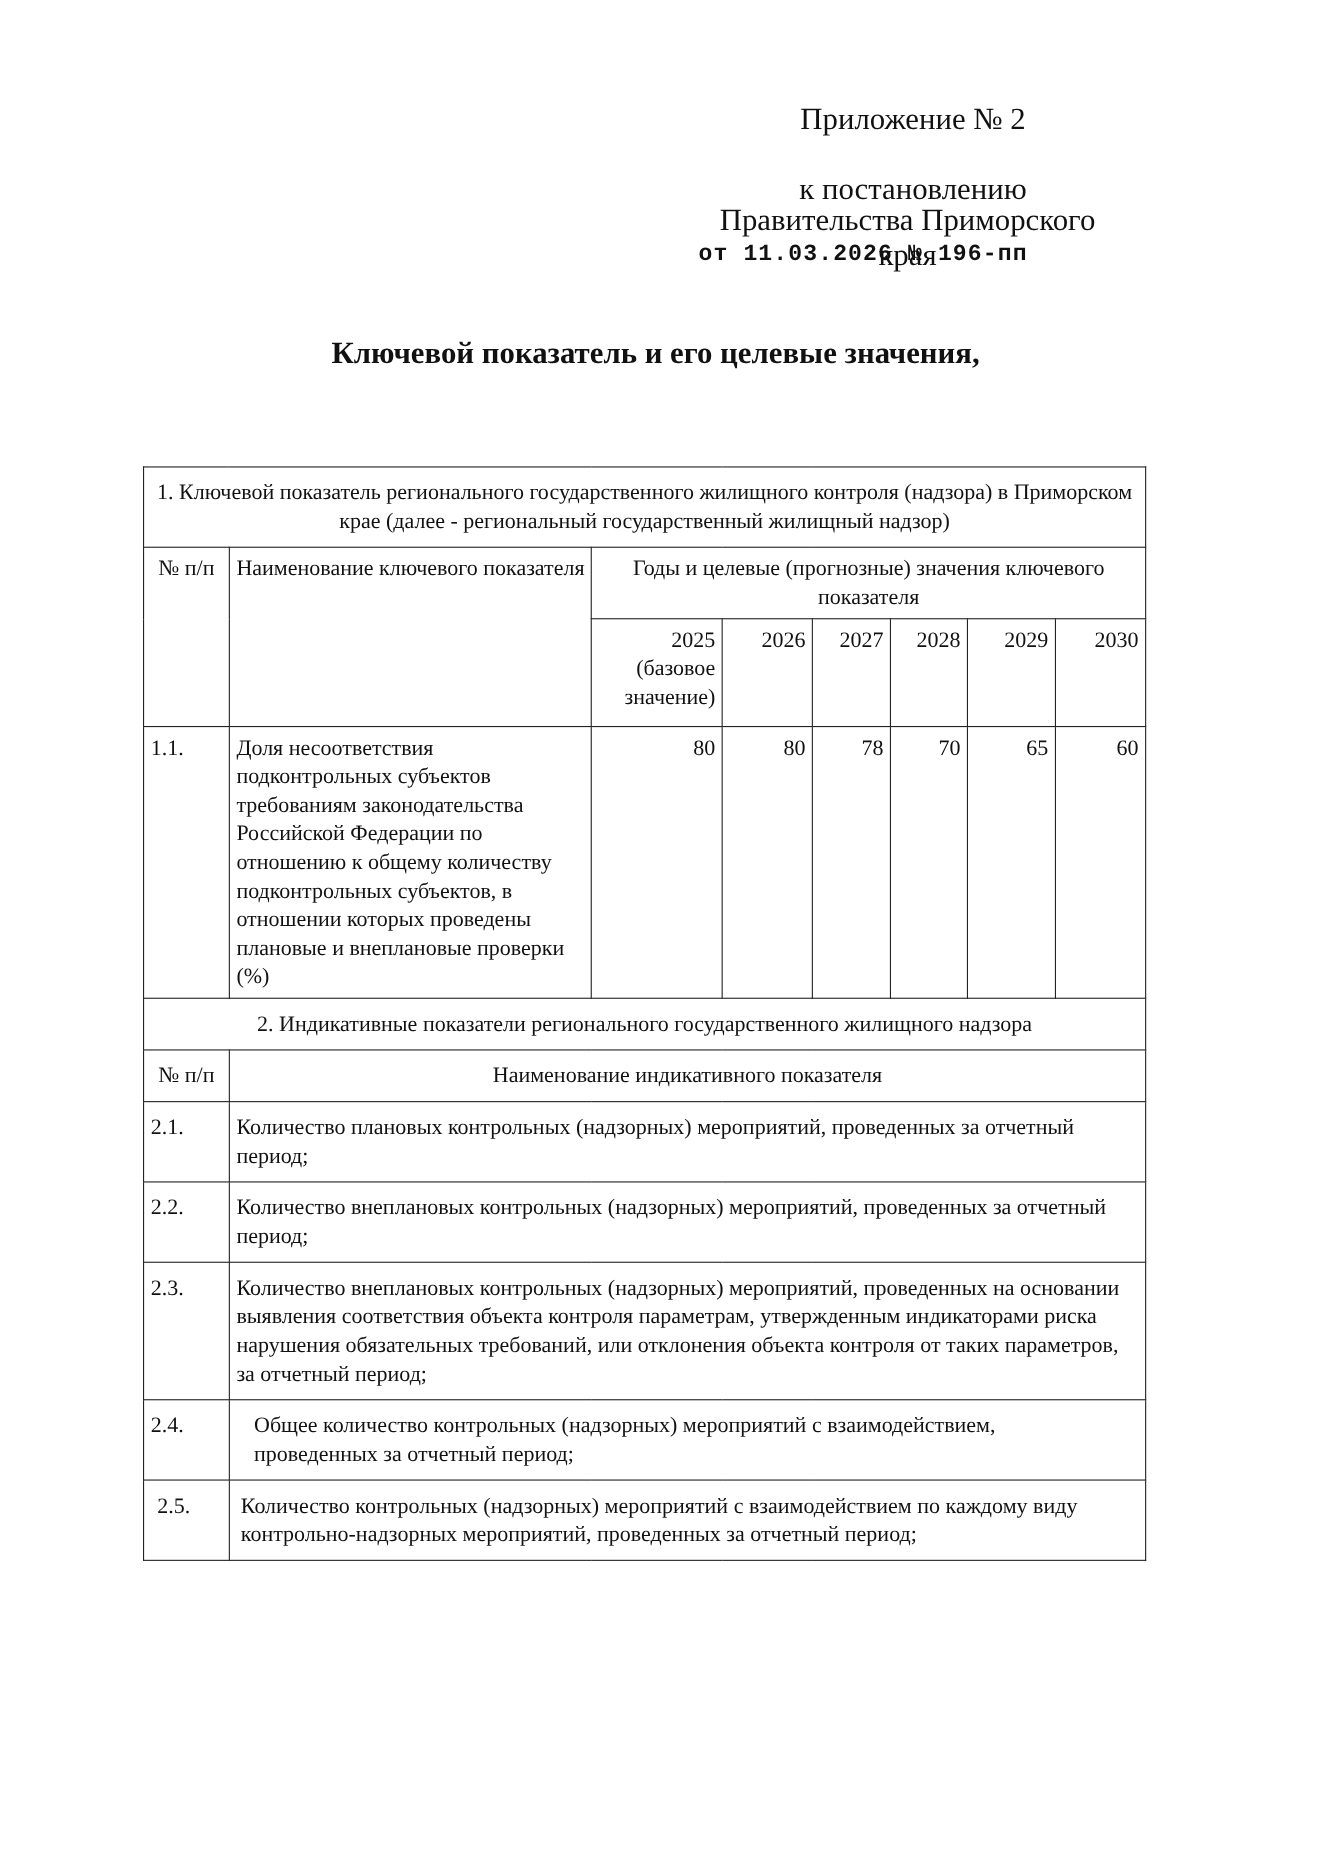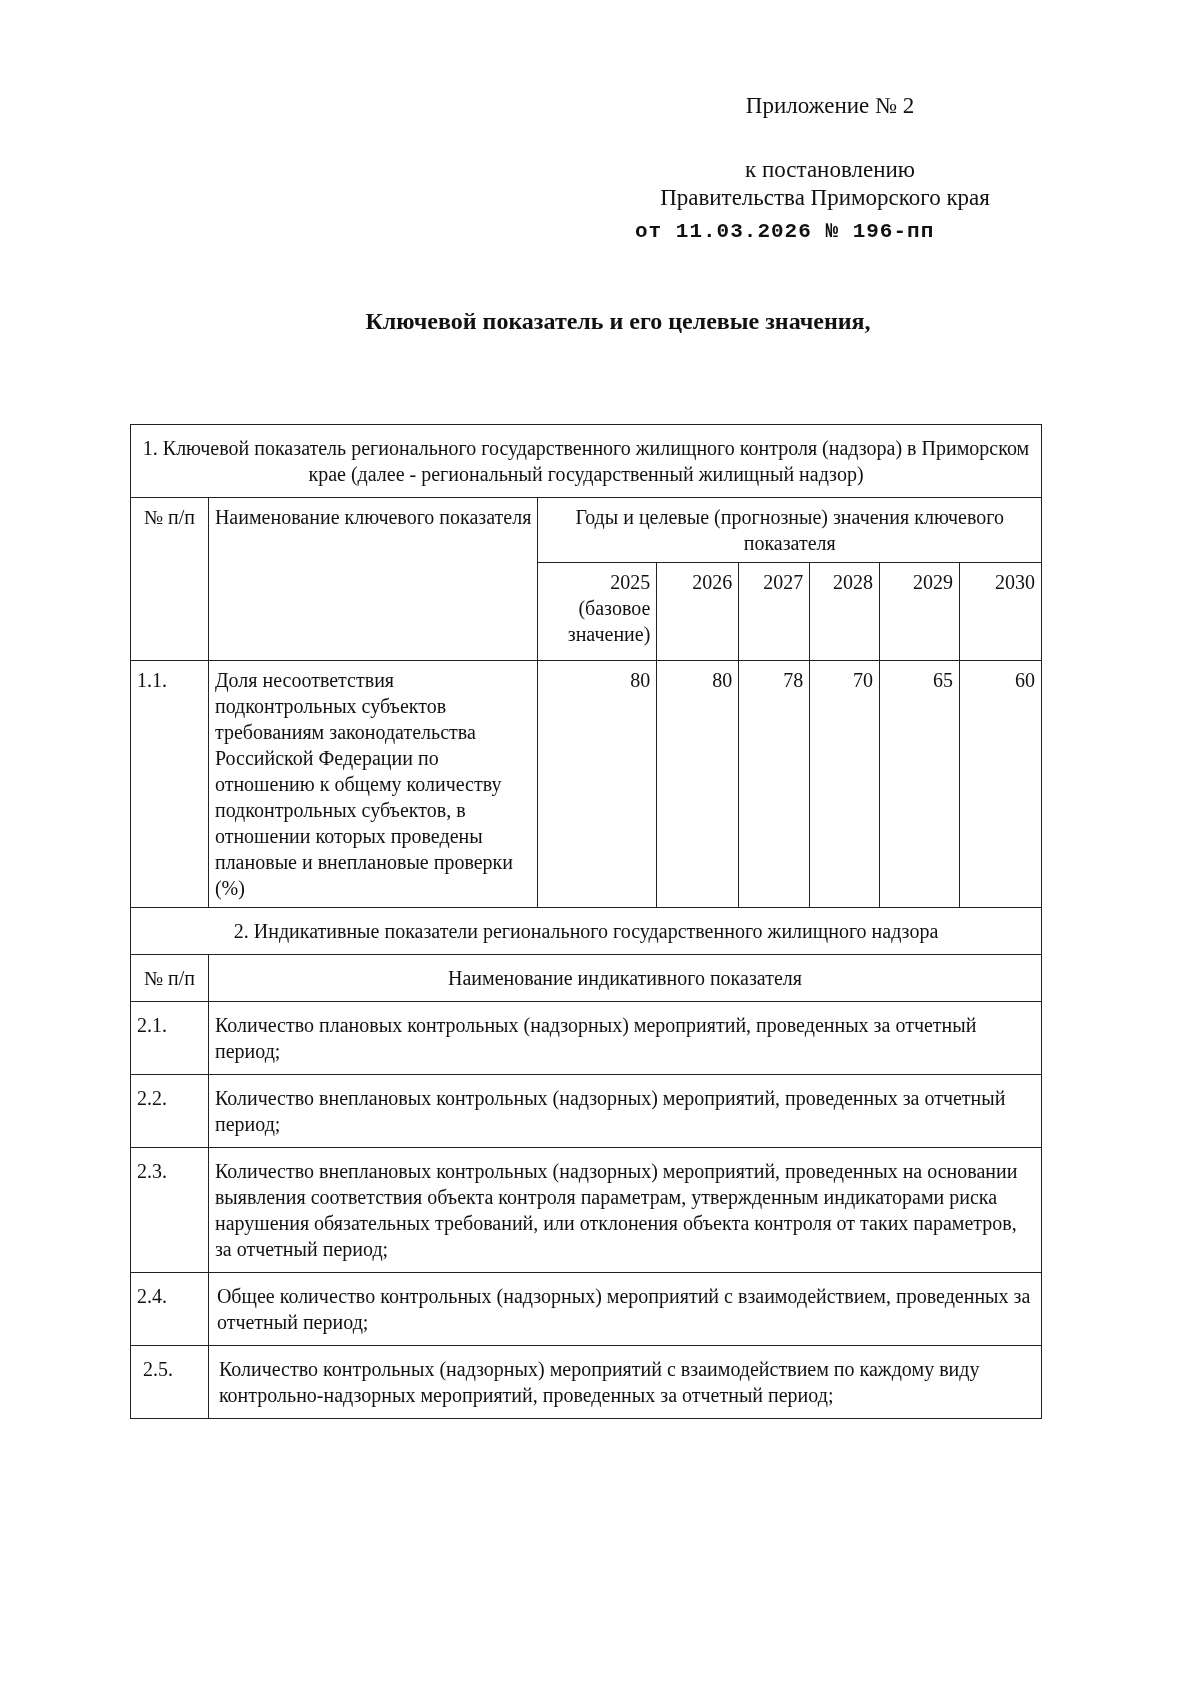--- a/index.html
+++ b/index.html
@@ -1,22 +1,22 @@
 <!DOCTYPE html>
 <html><head>
   <meta charset="utf-8">
   <style>
     html, body { margin: 0; padding: 0; background: #ffffff; }
     body { width: 1200px; height: 1698px; position: relative; font-family: "Liberation Serif", "DejaVu Serif", serif; color: #111; }
-    .annex { position: absolute; left: 600px; width: 420px; text-align: center; font-size: 23px; }
+    .annex { position: absolute; left: 600px; width: 420px; text-align: center; font-size: 28px; }
     .annex-title { top: 93px; left: 700px; width: 260px; }
     .annex-to { top: 157px; left: 700px; width: 260px; }
     .annex-gov { top: 185px; left: 625px; width: 400px; }
     .annex-date { position: absolute; top: 220px; left: 635px; font-family: "Liberation Mono", "DejaVu Sans Mono", monospace; font-weight: bold; font-size: 21px; letter-spacing: 1px; }
-    .heading { position: absolute; top: 306px; left: 168px; width: 900px; text-align: center; font-weight: bold; font-size: 24px; line-height: 31px; }
+    .heading { position: absolute; top: 306px; left: 146px; width: 900px; text-align: center; font-weight: bold; font-size: 28px; line-height: 31px; }
     table { position: absolute; top: 424px; left: 130px; width: 912px; border-collapse: collapse; font-size: 20px; line-height: 26px; }
     td { border: 1.5px solid #222; vertical-align: top; padding: 6px 6px; }
     .center { text-align: center; }
     .sec-head { text-align: center; padding: 10px 10px; }
     .year { text-align: right; }
   </style>
 </head>
 <body>
 
 <div class="annex annex-title">Приложение № 2</div>
@@ -80,20 +80,20 @@
   <tr>
     <td style="padding:10px 6px">2.2.</td>
     <td colspan="7" style="padding:10px 6px">Количество внеплановых контрольных (надзорных) мероприятий, проведенных за отчетный период;</td>
   </tr>
   <tr>
     <td style="padding:10px 6px">2.3.</td>
     <td colspan="7" style="padding:10px 6px">Количество внеплановых контрольных (надзорных) мероприятий, проведенных на основании выявления соответствия объекта контроля параметрам, утвержденным индикаторами риска нарушения обязательных требований, или отклонения объекта контроля от таких параметров, за отчетный период;</td>
   </tr>
   <tr>
     <td style="padding:10px 6px">2.4.</td>
-    <td colspan="7" style="padding:10px 8px">Общее количество контрольных (надзорных) мероприятий с взаимодействием, проведенных за отчетный период;</td>
+    <td colspan="7" style="padding:10px 22px">Общее количество контрольных (надзорных) мероприятий с взаимодействием, проведенных за отчетный период;</td>
   </tr>
   <tr>
     <td style="padding:10px 12px">2.5.</td>
     <td colspan="7" style="padding:10px 10px">Количество контрольных (надзорных) мероприятий с взаимодействием по каждому виду контрольно-надзорных мероприятий, проведенных за отчетный период;</td>
   </tr>
 </tbody>
   </table>
 
 </body></html>

